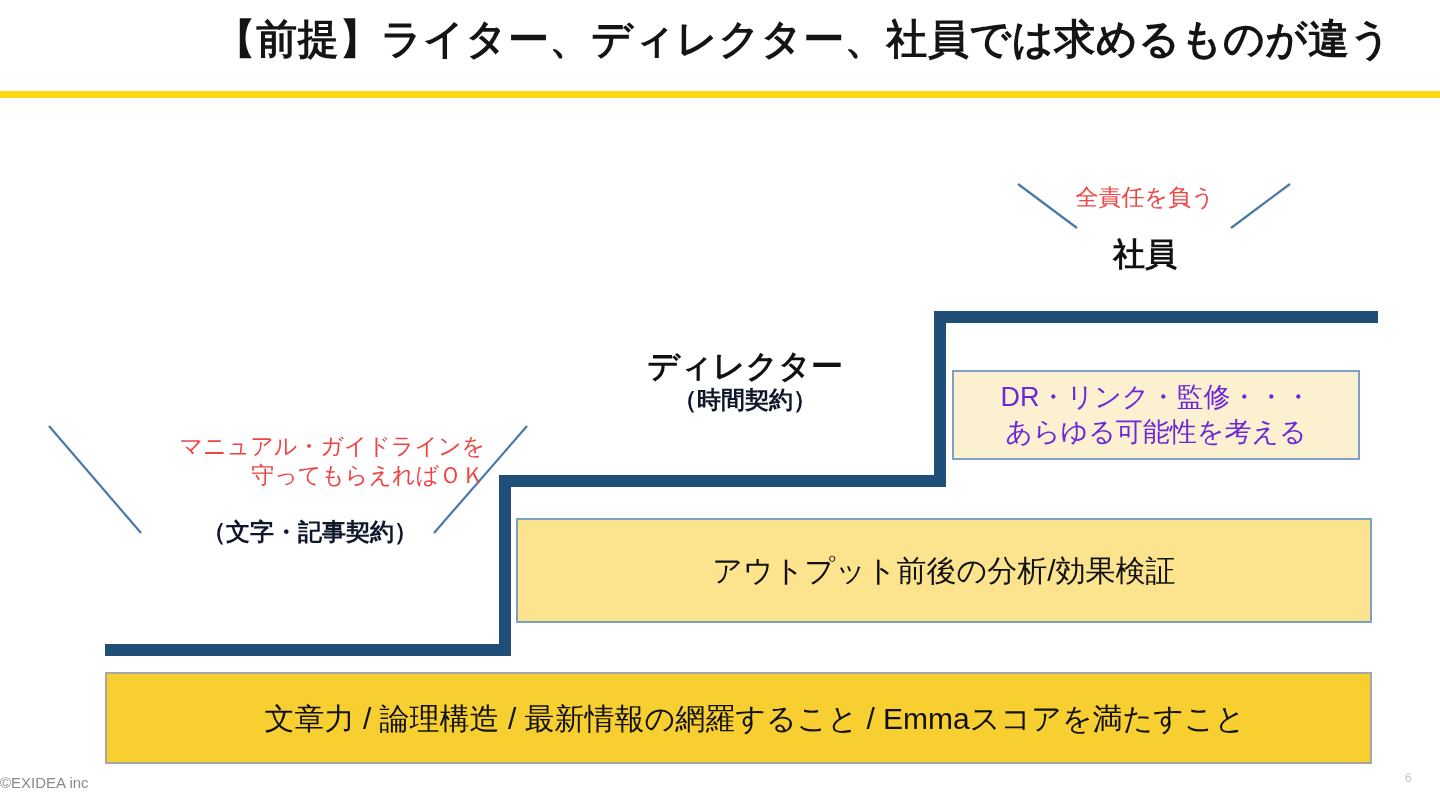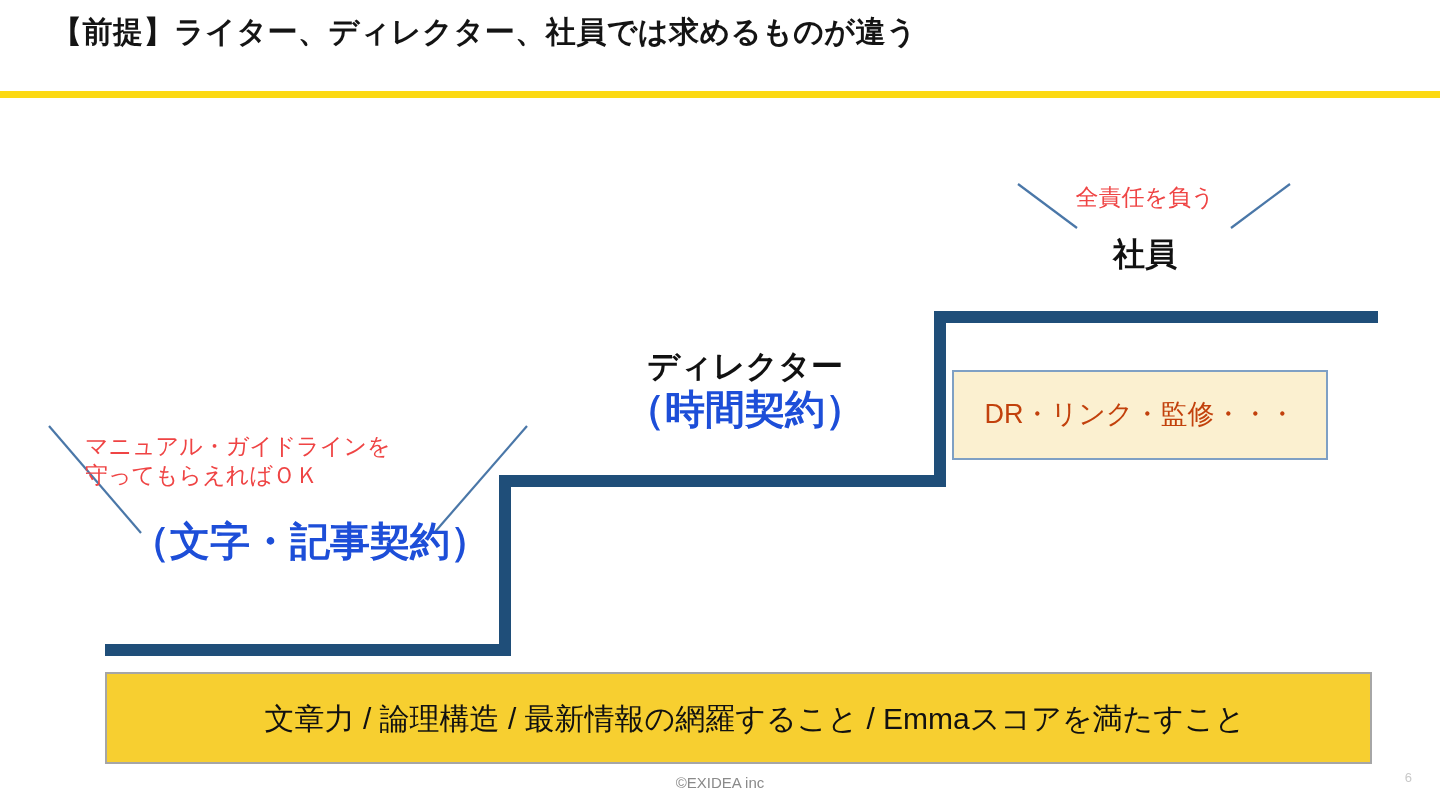--- a/index.html
+++ b/index.html
@@ -18,25 +18,26 @@
     background: #ffffff;
     overflow: hidden;
   }
 
   
   .slide-title {
     position: absolute;
     left: 52px;
     top: 12px;
     width: 1340px;
-    font-size: 30px;
+    font-size: 41px;
     font-weight: bold;
     letter-spacing: 0.5px;
     color: #141414;
     white-space: nowrap;
+    text-align: right;
   }
   .title-rule {
     position: absolute;
     left: 0;
     top: 91px;
     width: 1440px;
     height: 7px;
     background: #FCD913;
   }
 
@@ -57,55 +58,55 @@
     line-height: 1.18;
   }
   .role-name {
     font-size: 32px;
     font-weight: bold;
     color: #111111;
     white-space: nowrap;
     text-align: center;
   }
   .role-sub {
-    font-size: 40px;
+    font-size: 24px;
     font-weight: bold;
-    color: #1d4ed8;
+    color: #0f172a;
     white-space: nowrap;
   }
   .role-note {
     font-size: 23px;
     font-weight: normal;
     color: #ef4444;
     line-height: 1.25;
     white-space: nowrap;
   }
 
   #role-employee { left: 985px; top: 236px; width: 320px; }
   #role-director { left: 560px; top: 348px; width: 370px; }
   #role-writer   { left: 110px; top: 518px; width: 400px; }
   #note-employee { left: 1000px; top: 183px; width: 290px; text-align: center; }
-  #note-writer   { left: 85px;  top: 432px; width: 400px; text-align: left; }
+  #note-writer   { left: 85px;  top: 432px; width: 400px; text-align: right; }
 
   
   .req-box {
     position: absolute;
     box-sizing: border-box;
     display: flex;
     align-items: center;
     justify-content: center;
     text-align: center;
     line-height: 1.3;
   }
   #box-employee {
-    left: 952px;  top: 370px;  width: 376px; height: 90px;
+    left: 952px;  top: 370px;  width: 408px; height: 90px;
     background: #FBF0D0;
     border: 2px solid #7FA0C4;
     font-size: 27px;
-    color: #c2410c;
+    color: #6d28d9;
   }
   #box-director {
     left: 516px;  top: 518px;  width: 856px; height: 105px;
     background: #FCE38E;
     border: 2px solid #7FA0C4;
     font-size: 30px;
     color: #111111;
   }
   #box-writer {
     left: 105px;  top: 672px;  width: 1267px; height: 92px;
@@ -116,21 +117,21 @@
     padding-left: 33px;
   }
   .box-line { display: block; }
 
   
   .footer-credit {
     position: absolute;
     left: 0;
     top: 774px;
     width: 1440px;
-    text-align: center;
+    text-align: left;
     font-size: 15px;
     color: #8a8a8a;
   }
   .page-number {
     position: absolute;
     right: 28px;
     top: 770px;
     font-size: 13px;
     color: #c9c9c9;
   }
@@ -158,28 +159,34 @@
     <div class="role-note">全責任を負う</div>
   </div>
 
   <div class="role-block" id="role-employee">
     <div class="role-name">社員</div>
   </div>
 
   <div class="req-box" id="box-employee">
     <div>
       <span class="box-line">DR・リンク・監修・・・</span>
+      <span class="box-line">あらゆる可能性を考える</span>
     </div>
   </div>
 
   <div class="role-block" id="role-director">
     <div class="role-name">ディレクター</div>
     <div class="role-sub">（時間契約）</div>
   </div>
 
+  <div class="req-box" id="box-director">
+    <div>
+      <span class="box-line">アウトプット前後の分析/効果検証</span>
+    </div>
+  </div>
 
   <div class="role-block" id="note-writer">
     <div class="role-note">マニュアル・ガイドラインを</div>
     <div class="role-note">守ってもらえればＯＫ</div>
   </div>
 
   <div class="role-block" id="role-writer">
     <div class="role-sub">（文字・記事契約）</div>
   </div>
 

